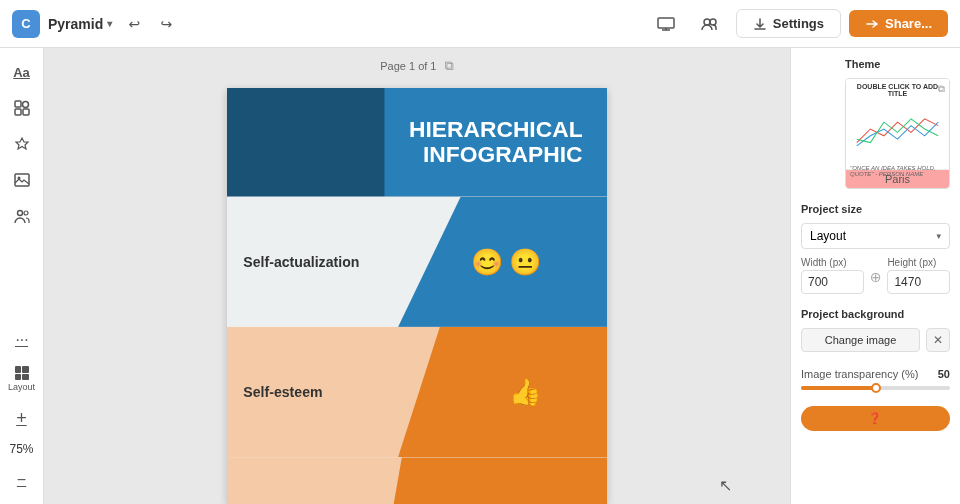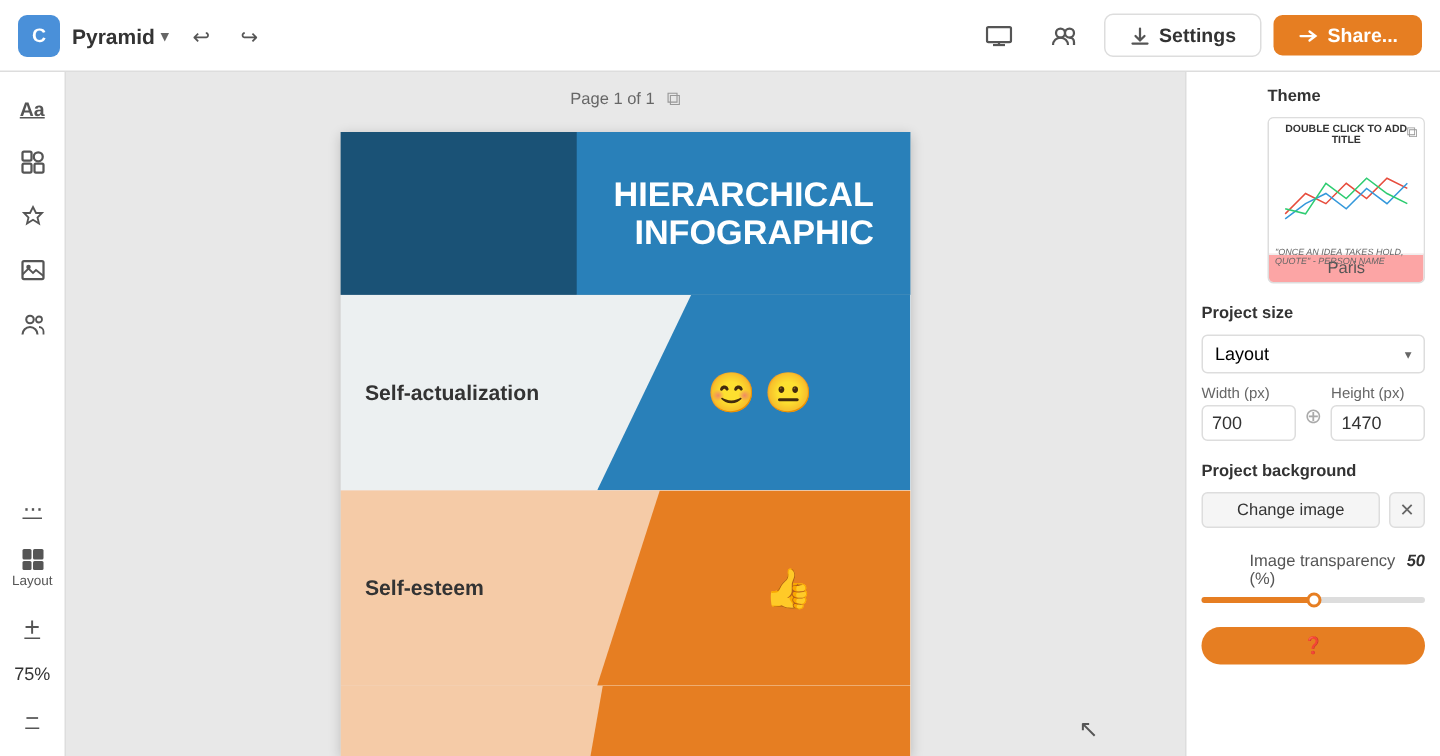--- a/index.html
+++ b/index.html
@@ -330,24 +330,23 @@
       border: 1px solid #ddd;
       background: #f5f5f5;
       display: flex; align-items: center; justify-content: center;
       cursor: pointer;
       font-size: 12px; color: #666;
     }
     .transparency-section { padding: 6px 10px 6px; }
     .transparency-label-row {
       display: flex; justify-content: space-between; align-items: flex-start;
       margin-bottom: 6px;
-      margin-left: 32px;
     }
     .transparency-label { font-size: 11px; color: #555; }
-    .transparency-value { font-size: 11px; font-weight: 600; color: #333; font-style: italic; }
+    .transparency-value { font-size: 11px; font-weight: 600; color: #333; }
     .slider-track {
       width: 100%;
       height: 4px;
       background: #ddd;
       border-radius: 2px;
       position: relative;
     }
     .slider-fill {
       height: 4px;
       background: #e67e22;

